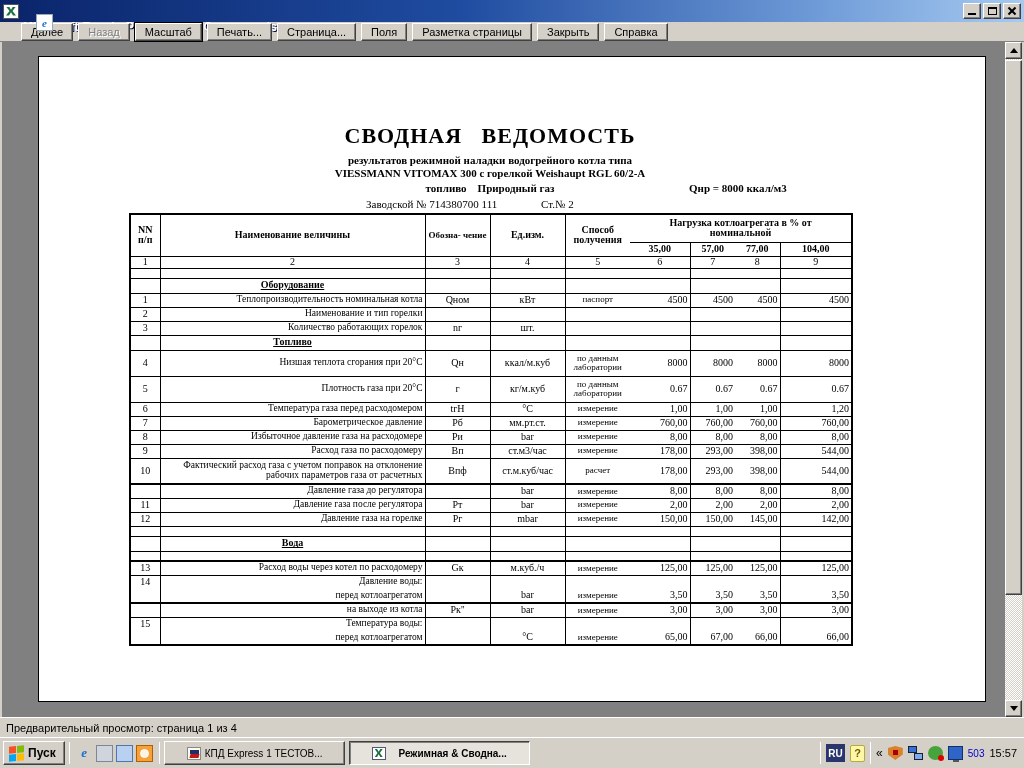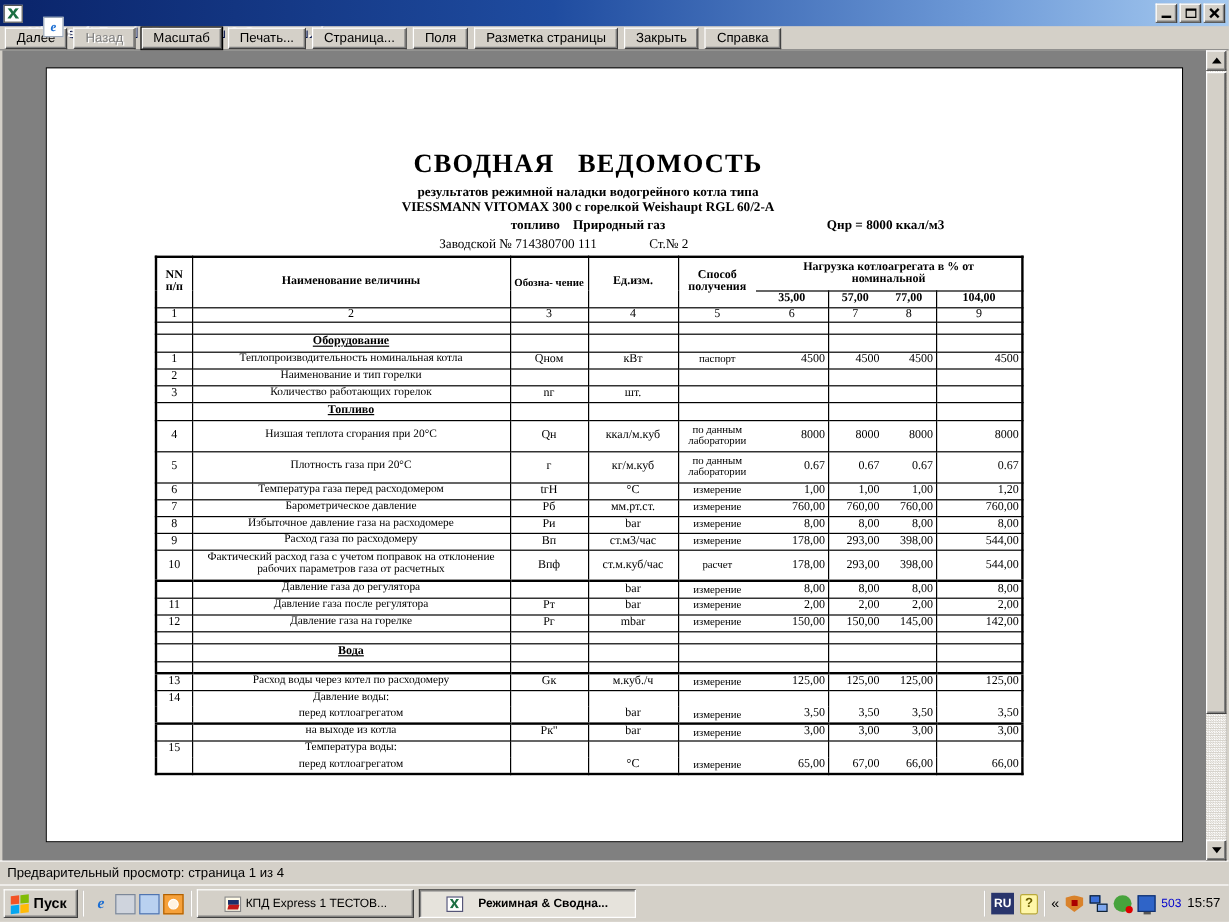--- a/index.html
+++ b/index.html
@@ -21,21 +21,21 @@
     clip-path:polygon(0 0,30% 0,50% 35%,70% 0,100% 0,65% 50%,100% 100%,70% 100%,50% 65%,30% 100%,0 100%,35% 50%); }
   .titlebar .title { color:#fff; font-weight:bold; font-size:12px; letter-spacing:0.2px;
     text-shadow:1px 1px 0 #00104a; flex:1;margin-top:32px; }
   .winbtn { width:18px; height:16px; margin-left:2px; position:relative; }
   .winbtn .bar { position:absolute; left:4px; bottom:3px; width:8px; height:2px; background:#000; }
   .winbtn .rest { position:absolute; left:4px; top:3px; width:9px; height:8px; border:1px solid #000; border-top-width:2px; }
   .winbtn .x1,.winbtn .x2 { position:absolute; left:3px; top:6px; width:10px; height:2px; background:#000; }
   .winbtn .x1 { transform:rotate(45deg);} .winbtn .x2 { transform:rotate(-45deg);}
 
   
-  .toolbar { height:20px; background:#d4d0c8; display:flex; align-items:center; gap:5px; padding:0 4px;
+  .toolbar { height:20px; background:#d4d0c8; display:flex; align-items:center; gap:5px; padding:0 21px;
     border-bottom:1px solid #808080; }
   .tb-btn { height:18px; padding:0 9px; font-size:11px; color:#000; display:flex; align-items:center; cursor:default; }
   .tb-btn.disabled { color:#808080; text-shadow:1px 1px 0 #fff; }
   .tb-btn.active { outline:1px solid #000; font-weight:normal; }
 
   
   .preview { position:relative; height:675px; background:#808080; margin:0 2px; }
   .page { position:absolute; left:36px; top:14px; width:948px; height:646px; background:#fff; border:1px solid #000; }
   .doc { position:absolute; left:90px; top:0; width:722px; height:100%;
     font-family:"Liberation Serif", serif; color:#000; }
@@ -60,21 +60,21 @@
   .sheet tr td { border-bottom:1px solid #000; }
   .sheet tr.nb td { border-bottom:none; }
   .sheet tr.bt td { border-top:2px solid #000; }
   .r-cols td { height:12px; text-align:center; }
   .r-empty td { height:10px; }
   .r-section td { height:15px; }
   .section-label { text-align:center; font-weight:bold; text-decoration:underline; }
   .r-data td { height:14px; }
   .r-data.tall td { height:26px; }
   .num { text-align:center; }
-  .name { text-align:center; font-size:9.5px; }
+  .name { text-align:right; font-size:9.5px; }
   .sym,.unit { text-align:center; }
   .method { text-align:center; font-size:9px; white-space:pre-line; }
   .val { text-align:right; padding-right:6px; }
   .th-small { font-size:9px; }
 
   
   .vscroll { position:absolute; right:0; top:0; width:17px; height:675px;
     background:repeating-conic-gradient(#ffffff 0% 25%, #d4d0c8 0% 50%) 0 0/2px 2px; }
   .sb-btn { position:absolute; left:0; width:17px; height:17px; display:flex; align-items:center; justify-content:center; }
   .sb-up { top:0; } .sb-down { bottom:0; }

